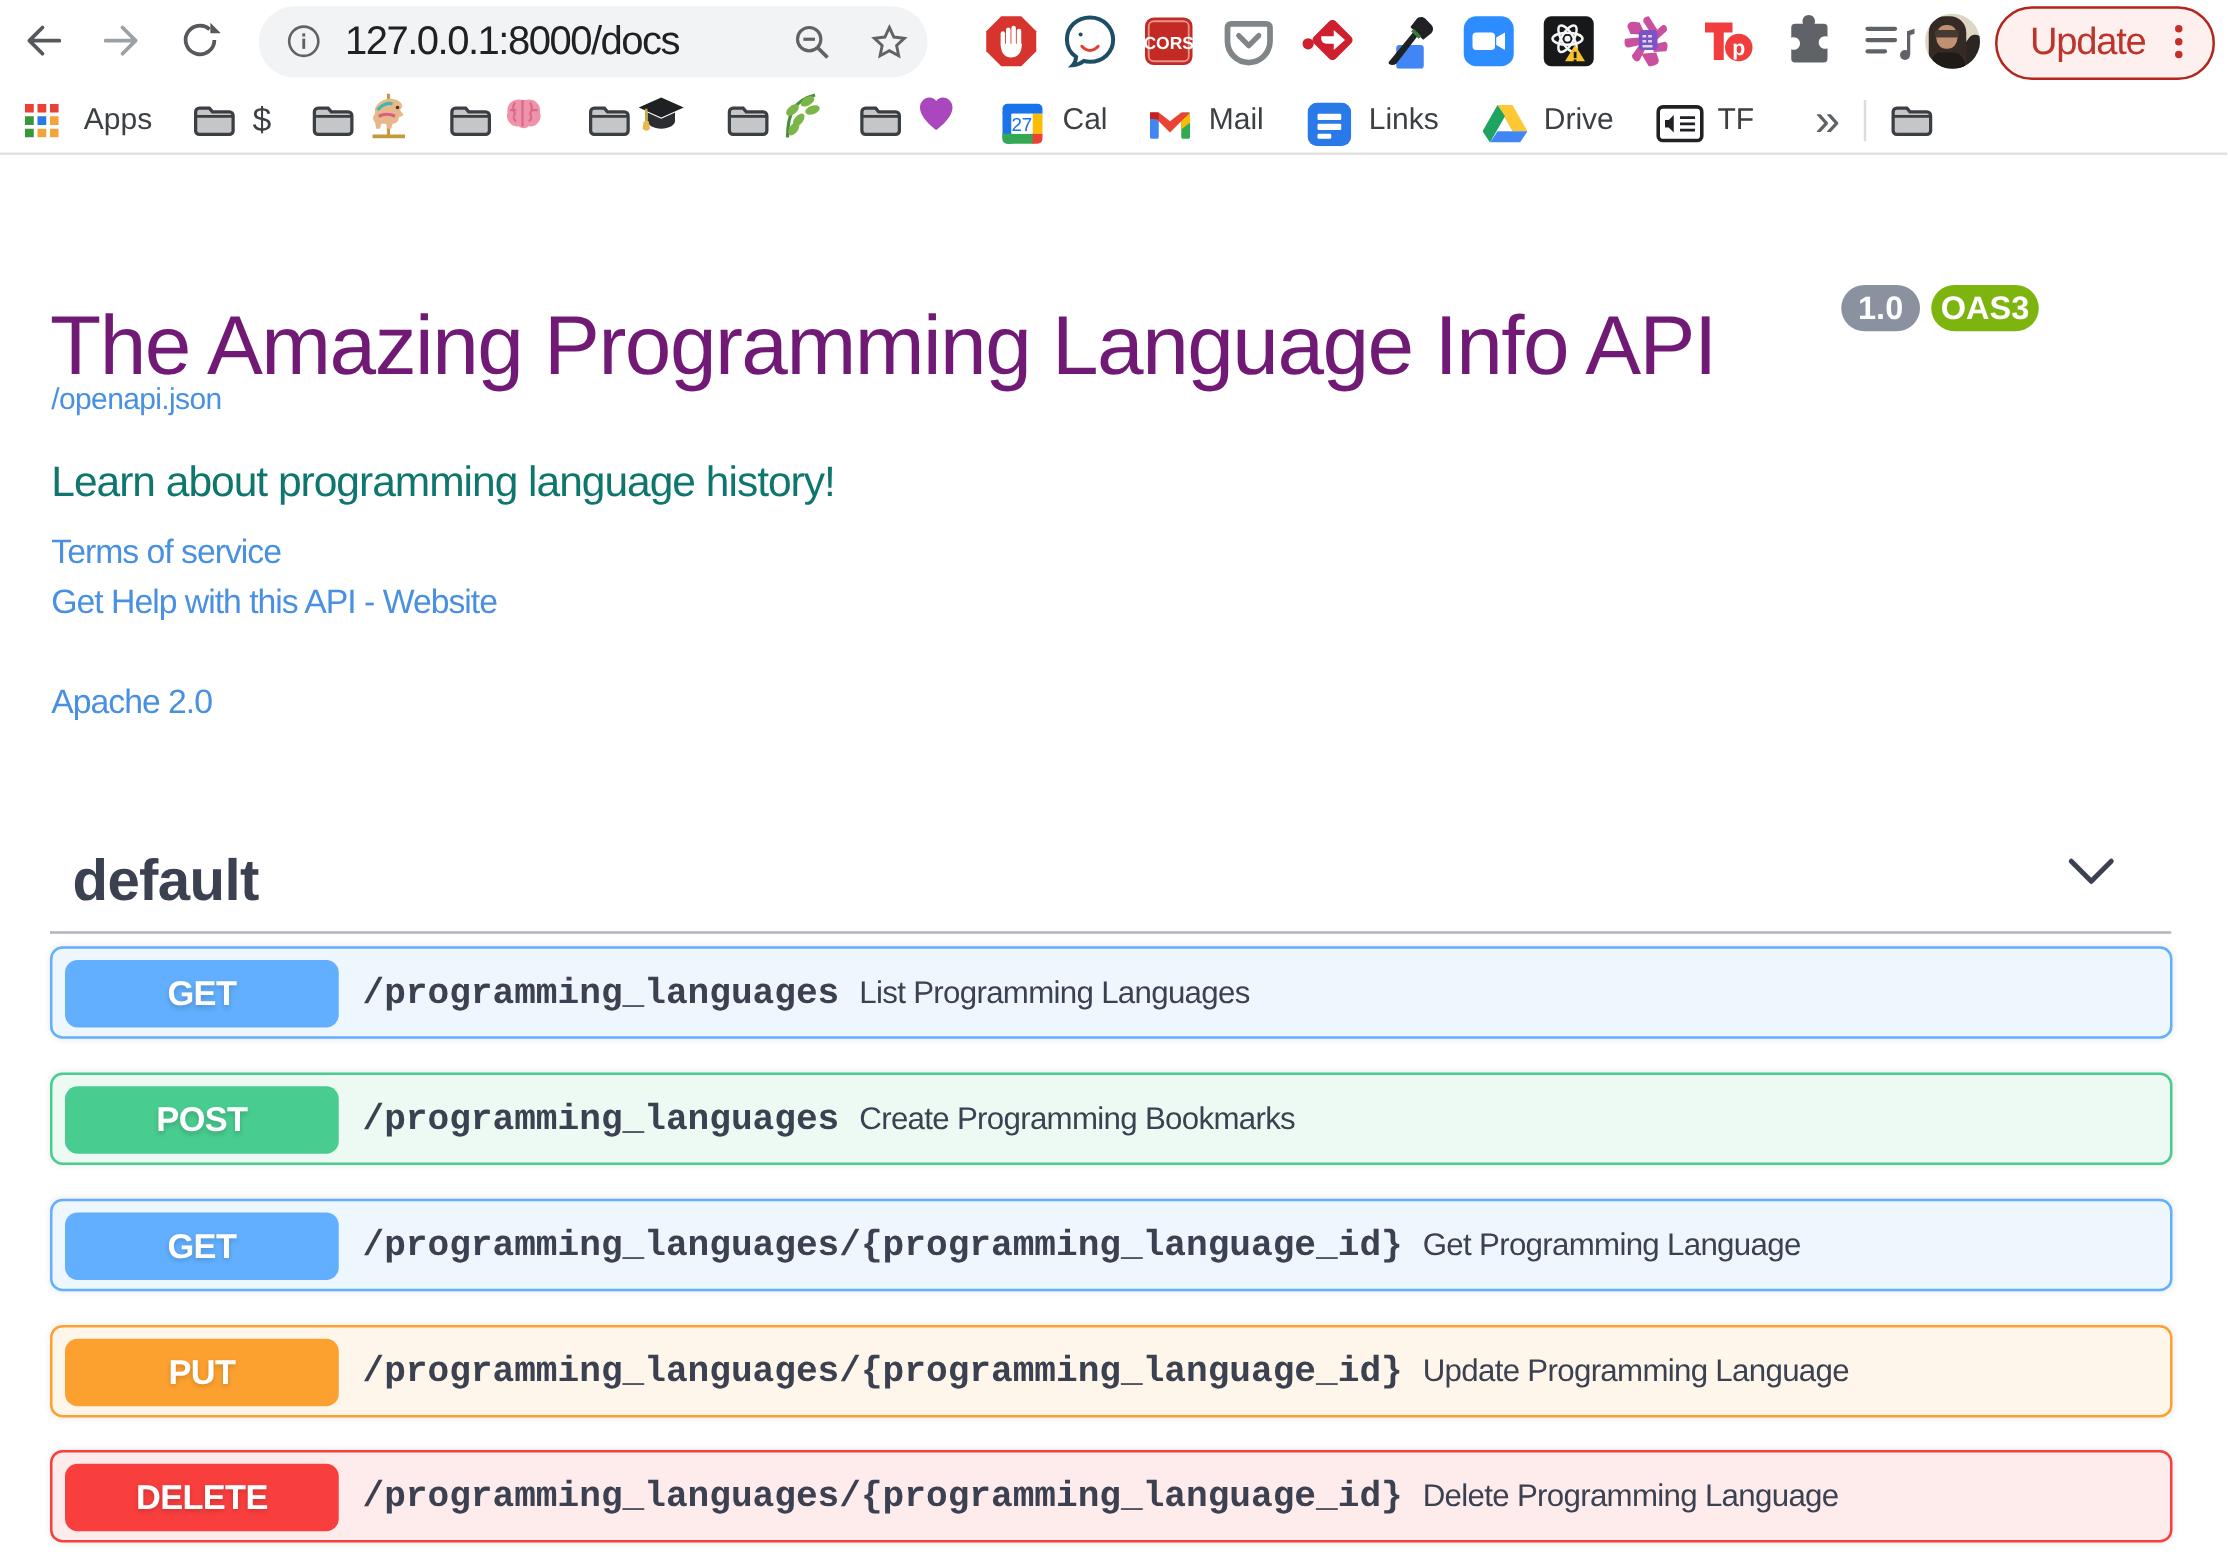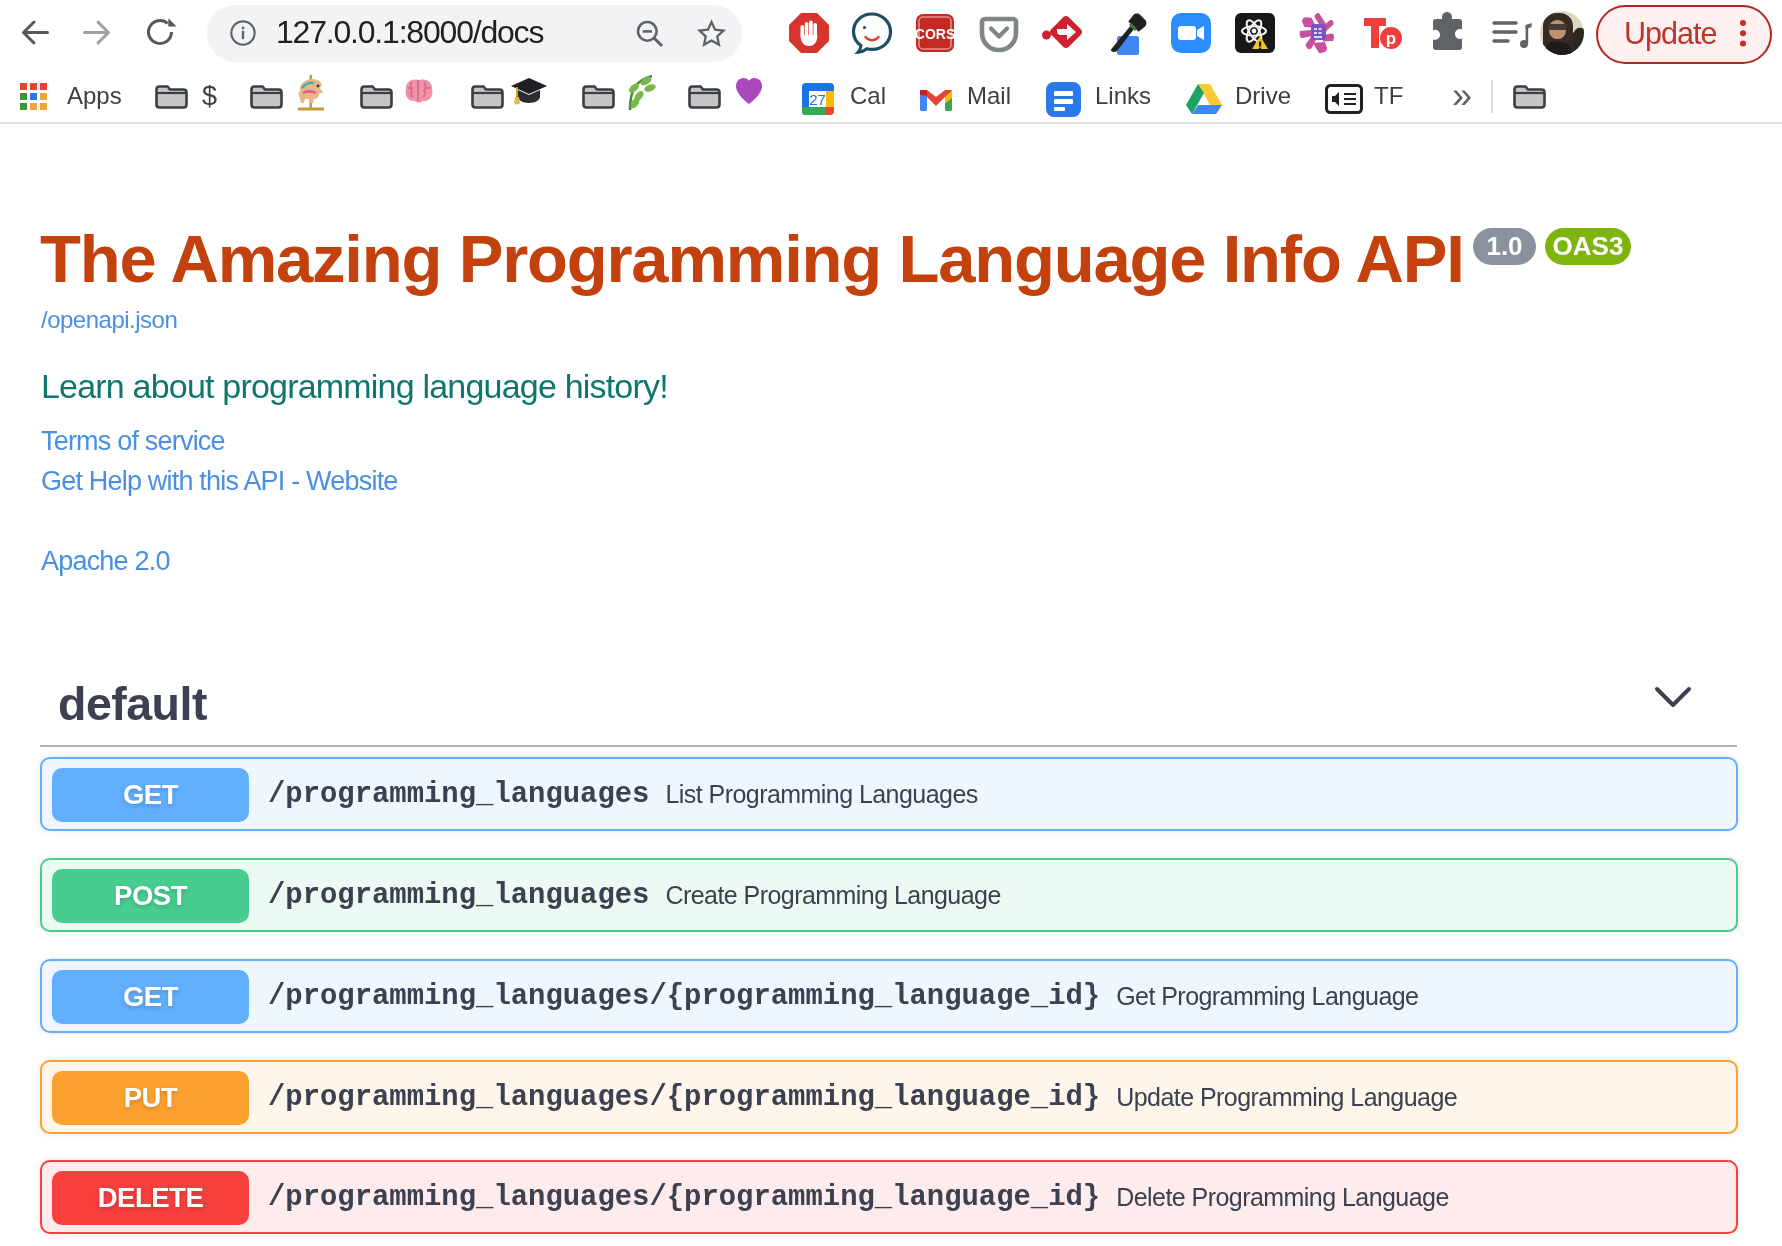--- a/index.html
+++ b/index.html
@@ -11,36 +11,36 @@
 #chrome { position:absolute; left:0; top:0; width:1782px; height:124px; background:#fff; border-bottom:2px solid #e1e2e4; }
 #urlpill { position:absolute; left:207px; top:5px; width:535px; height:57px; border-radius:29px; background:#f1f3f4; }
 #urltext { position:absolute; left:276px; top:0; height:66px; line-height:64px; font-size:32px; color:#202124; letter-spacing:-1.2px; }
 .navicon { position:absolute; top:0; }
 
 
 .bktext { position:absolute; top:66px; height:62px; line-height:60px; font-size:24px; color:#3c4043; white-space:nowrap; }
 
 
 .link { color:#4990e2; }
-#title { position:absolute; left:40px; top:220px; font-size:67px; font-weight:bold; color:#c2410c; letter-spacing:-1.2px; white-space:nowrap; }
+#title { position:absolute; left:40px; top:238px; font-size:67px; font-weight:normal; color:#701a75; letter-spacing:-1.2px; white-space:nowrap; }
 .badge { position:absolute; top:228px; height:37px; border-radius:19px; color:#fff; font-weight:bold; font-size:26px; text-align:center; }
 #badge-ver { left:1473px; width:63px; background:#8a929f; line-height:37px; }
 #badge-oas { left:1545px; width:86px; background:#7db40e; line-height:37px; }
 #openapi { position:absolute; left:41px; top:306px; font-size:24px; letter-spacing:-0.5px; }
 #desc { position:absolute; left:41px; top:367px; font-size:34px; letter-spacing:-0.8px; color:#0f766e; }
 #tos { position:absolute; left:41px; top:426px; font-size:27px; letter-spacing:-0.8px; }
 #help1 { position:absolute; left:41px; top:466px; font-size:27px; letter-spacing:-0.8px; }
 #help2 { position:absolute; left:41px; top:498px; font-size:27px; letter-spacing:-0.8px; }
 #lic { position:absolute; left:41px; top:546px; font-size:27px; letter-spacing:-0.8px; }
 #secttitle { position:absolute; left:58px; top:677px; font-size:46.5px; letter-spacing:-0.5px; font-weight:bold; color:#3b4151; }
 #sectline { position:absolute; left:40px; top:745px; width:1697px; height:2px; background:#b1b4bb; }
 #chev { position:absolute; left:1654px; top:686px; }
 
 .opblock { position:absolute; left:40px; width:1698px; height:74px; border-radius:10px; border:2.5px solid; display:flex; align-items:center; }
-.opblock .method { width:197px; height:54px; margin-left:10px; position:relative; top:0.5px; border-radius:10px; color:#fff; font-weight:bold; font-size:27.5px; letter-spacing:-0.5px; display:flex; align-items:center; justify-content:center; font-family:"Liberation Sans", sans-serif; text-shadow:0 2px 4px rgba(0,0,0,0.18); }
+.opblock .method { width:219px; height:54px; margin-left:10px; position:relative; top:0.5px; border-radius:10px; color:#fff; font-weight:bold; font-size:27.5px; letter-spacing:-0.5px; display:flex; align-items:center; justify-content:center; font-family:"Liberation Sans", sans-serif; text-shadow:0 2px 4px rgba(0,0,0,0.18); }
 .opblock .path { font-family:"Liberation Mono", monospace; font-weight:bold; font-size:28.9px; color:#3b4151; margin-left:19px; letter-spacing:0; }
 .opblock .odesc { font-size:25px; letter-spacing:-0.55px; color:#3b4151; margin-left:16px; }
 #op1 { top:757px; border-color:#61affe; background:#eff7fe; box-shadow:0 0 6px rgba(0,0,0,0.10); }
 #op2 { top:858px; border-color:#49cc90; background:#edfaf3; box-shadow:0 0 6px rgba(0,0,0,0.10); }
 #op3 { top:959px; border-color:#61affe; background:#eff7fe; box-shadow:0 0 6px rgba(0,0,0,0.10); }
 #op4 { top:1060px; border-color:#fca130; background:#fef6ea; box-shadow:0 0 6px rgba(0,0,0,0.10); }
 #op5 { top:1160px; border-color:#f93e3e; background:#feebeb; box-shadow:0 0 6px rgba(0,0,0,0.10);text-align:center; }
 .m-get { background:#61affe; }
 .m-post { background:#49cc90; }
 .m-put { background:#fca130; }
@@ -317,21 +317,21 @@
     </svg>
 
   <div class="opblock" id="op1">
       <div class="method m-get">GET</div>
       <div class="path">/programming_languages</div>
       <div class="odesc">List Programming Languages</div>
     </div>
   <div class="opblock" id="op2">
       <div class="method m-post">POST</div>
       <div class="path">/programming_languages</div>
-      <div class="odesc">Create Programming Language</div>
+      <div class="odesc">Create Programming Bookmarks</div>
     </div>
   <div class="opblock" id="op3">
       <div class="method m-get">GET</div>
       <div class="path">/programming_languages/{programming_language_id}</div>
       <div class="odesc">Get Programming Language</div>
     </div>
   <div class="opblock" id="op4">
       <div class="method m-put">PUT</div>
       <div class="path">/programming_languages/{programming_language_id}</div>
       <div class="odesc">Update Programming Language</div>

